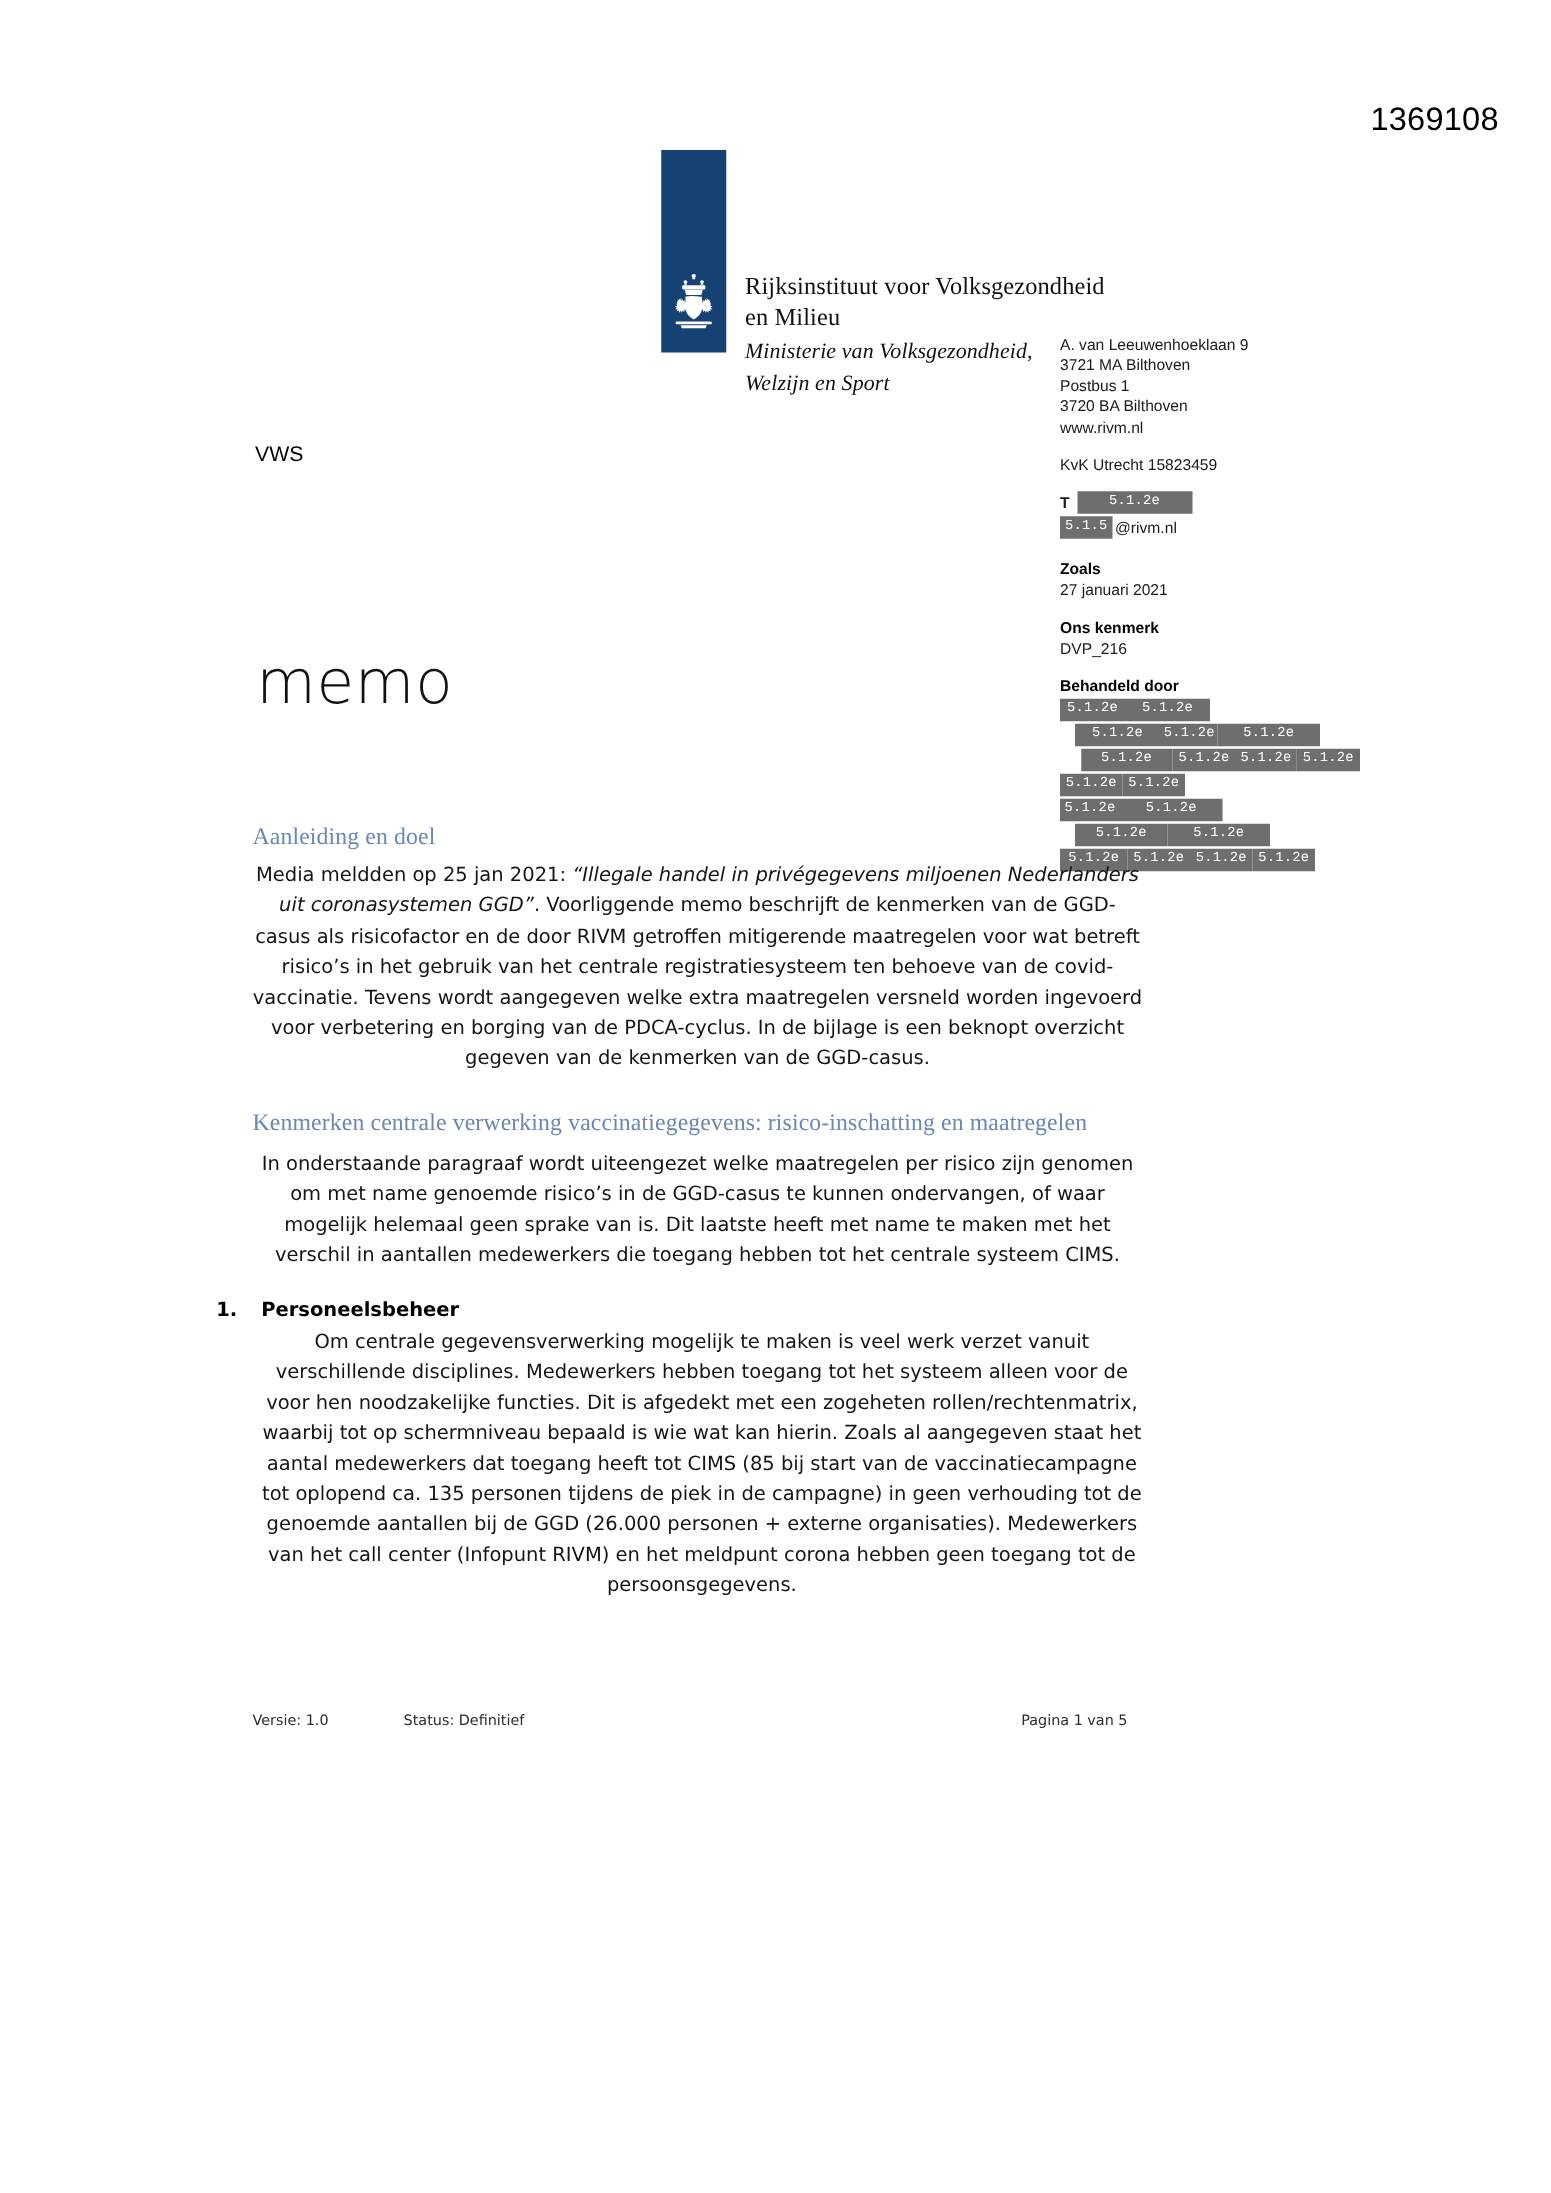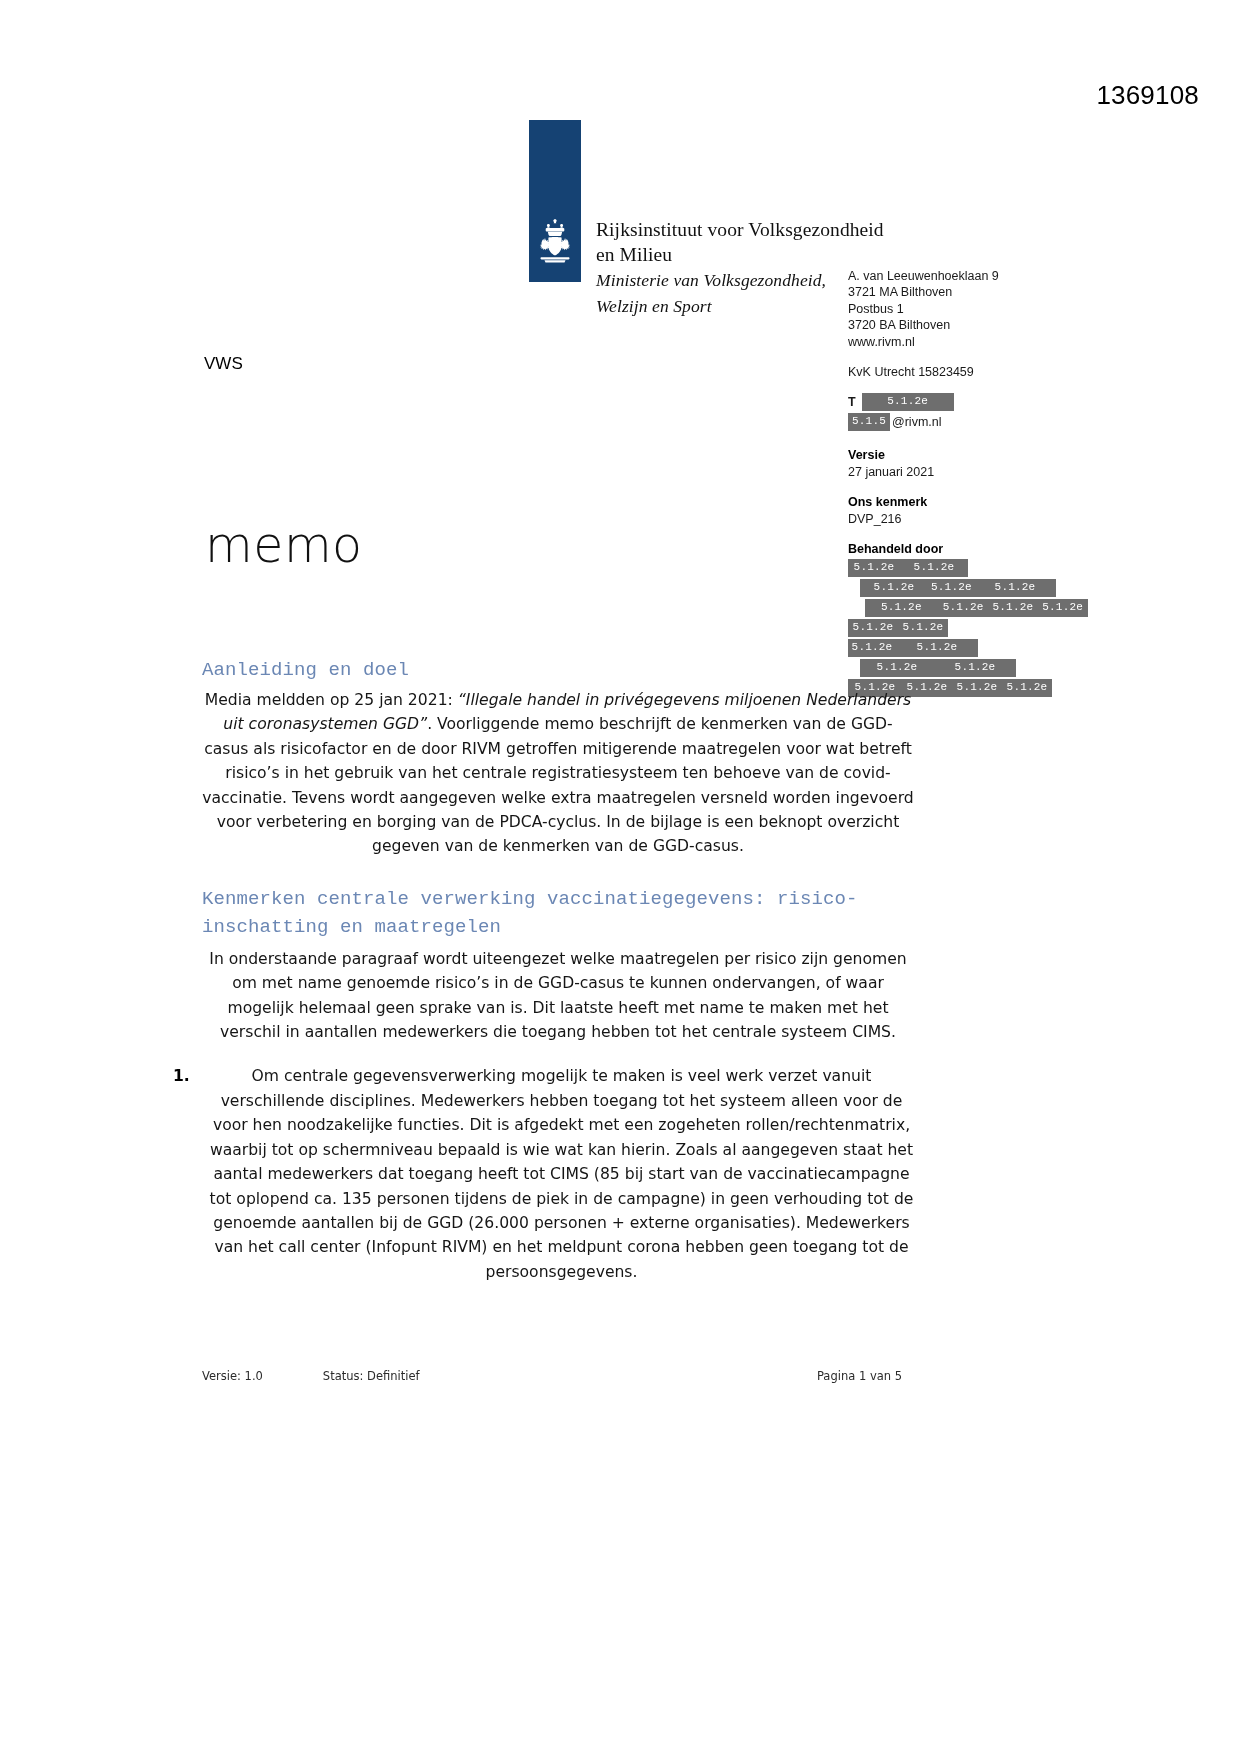--- a/index.html
+++ b/index.html
@@ -168,21 +168,21 @@
     left: 202px;
     top: 624px;
     width: 712px;
   }
   .h-blue {
     color: #6b87b4;
     font-size: 19px;
     line-height: 28px;
     font-weight: normal;
     margin: 0 0 4px 0;
-    font-family: Liberation Mono, monospace;
+    font-family: Liberation Serif, serif;
     letter-spacing: 0.1px;
   }
   .h-blue.multi { margin-bottom: 6px; }
   p.para {
     margin: 0 0 0 0;
     font-size: 15.6px;
     line-height: 24.4px;
     color: #151515;
     text-align: center;
     font-family: "DejaVu Sans", sans-serif;
@@ -282,21 +282,21 @@
     <div class="tel-row">
       <span class="t-letter">T</span>
       <span class="redact w-tel">5.1.2e</span>
     </div>
     <div class="email-row">
       <span class="redact w-mail">5.1.5</span>
       <span style="margin-left:2px;">@rivm.nl</span>
     </div>
 
     <div class="gap-lg"></div>
-    <div class="lbl">Versie</div>
+    <div class="lbl">Zoals</div>
     <div class="val">27 januari 2021</div>
 
     <div class="gap-md"></div>
     <div class="lbl">Ons kenmerk</div>
     <div class="val">DVP_216</div>
 
     <div class="gap-md"></div>
     <div class="lbl">Behandeld door</div>
     <div class="behandeld-rows" id="behandeld-rows">
         <div class="brow">
@@ -348,20 +348,21 @@
     <div class="spacer-block"></div>
 
     <h2 class="h-blue multi">Kenmerken centrale verwerking vaccinatiegegevens: risico-inschatting en maatregelen</h2>
     <p class="para">In onderstaande paragraaf wordt uiteengezet welke maatregelen per risico zijn genomen om met name genoemde risico’s in de GGD-casus te kunnen ondervangen, of waar mogelijk helemaal geen sprake van is. Dit laatste heeft met name te maken met het verschil in aantallen medewerkers die toegang hebben tot het centrale systeem CIMS.</p>
 
     <div class="spacer-block sm"></div>
 
     <div class="numbered">
       <div class="num">1.</div>
       <div class="ntext">
+        <div class="nhead">Personeelsbeheer</div>
         <p class="para">Om centrale gegevensverwerking mogelijk te maken is veel werk verzet vanuit verschillende disciplines. Medewerkers hebben toegang tot het systeem alleen voor de voor hen noodzakelijke functies. Dit is afgedekt met een zogeheten rollen/rechtenmatrix, waarbij tot op schermniveau bepaald is wie wat kan hierin. Zoals al aangegeven staat het aantal medewerkers dat toegang heeft tot CIMS (85 bij start van de vaccinatiecampagne tot oplopend ca. 135 personen tijdens de piek in de campagne) in geen verhouding tot de genoemde aantallen bij de GGD (26.000 personen + externe organisaties). Medewerkers van het call center (Infopunt RIVM) en het meldpunt corona hebben geen toegang tot de persoonsgegevens.</p>
       </div>
     </div>
 
   </div>
 
   <div class="footer">
     <span class="f-left">Versie: 1.0</span>
     <span class="f-mid">Status: Definitief</span>
     <span class="f-right">Pagina 1 van 5</span>

